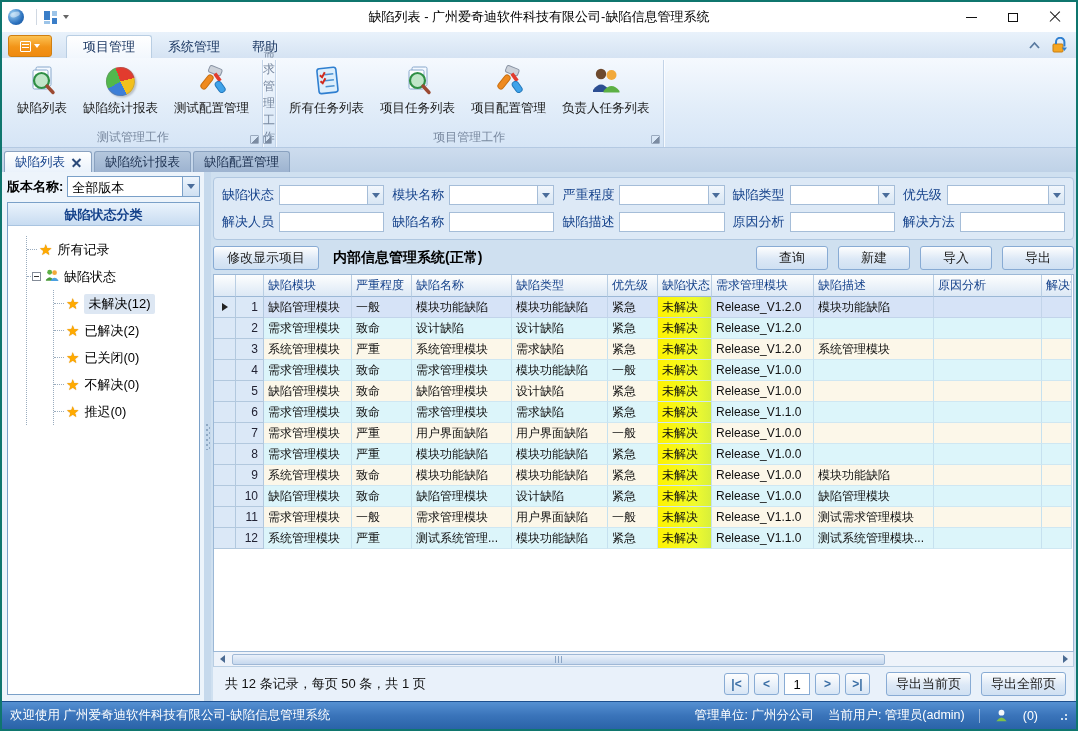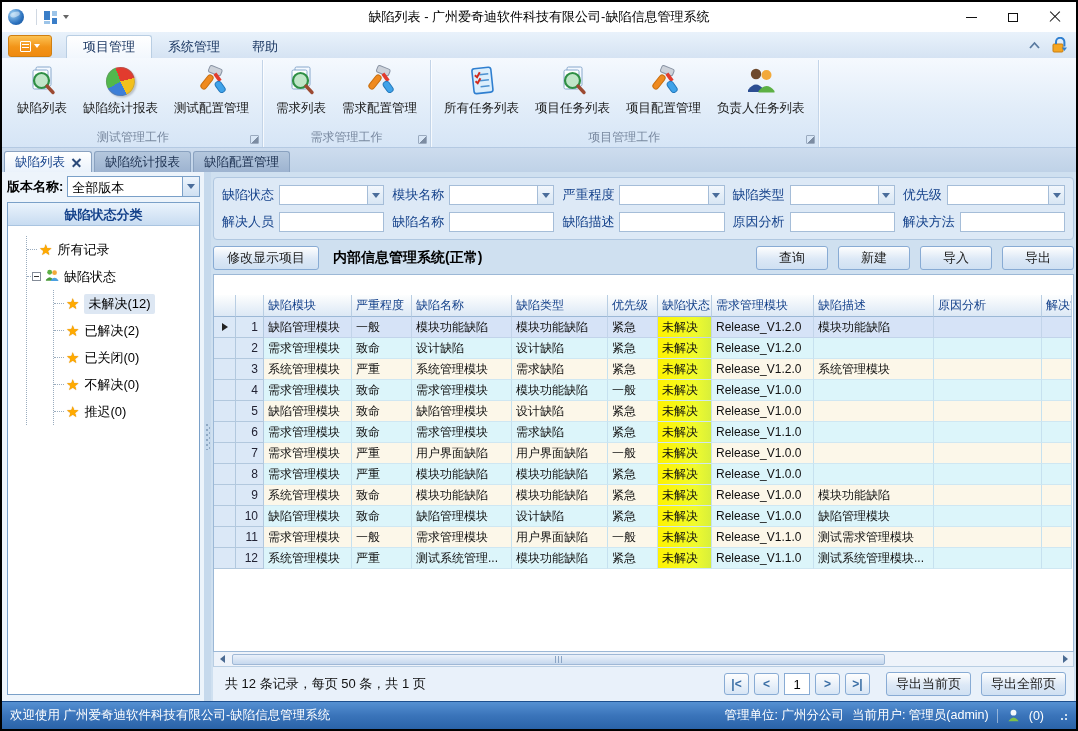--- a/index.html
+++ b/index.html
@@ -1,17 +1,17 @@
 <!DOCTYPE html>
 <html><head>
 <meta charset="utf-8">
 <style>
   * { margin:0; padding:0; box-sizing:border-box; }
   html,body { width:1078px; height:731px; font-family:"Liberation Sans","DejaVu Sans",sans-serif; }
-  .window { width:1078px; height:731px; border:2px solid #000000; display:flex; flex-direction:column; background:#cfe0f0; overflow:hidden; }
+  .window { width:1078px; height:731px; border:2px solid #0f766e; display:flex; flex-direction:column; background:#cfe0f0; overflow:hidden; }
 
   
   .titlebar { height:30px; background:#fff; display:flex; align-items:center; position:relative; flex:none; }
   .globe { width:16px; height:16px; border-radius:50%; margin:0 6px 0 6px;
            background:radial-gradient(circle at 5px 5px,#9fd2f5,#2a70bd 62%,#174e8e); position:relative; }
   .globe::after { content:""; position:absolute; left:2px; top:3px; width:10px; height:5px; border-radius:50%;
            background:rgba(255,255,255,.45); transform:rotate(-18deg); }
   .tsep { width:1px; height:16px; background:#d0d8e2; margin:0 6px; }
   .qgrid { width:15px; height:15px; position:relative; margin-right:2px; }
   .qgrid i { position:absolute; background:#3a7ec8; }
@@ -104,21 +104,21 @@
   
   .actionrow { margin:6px 0 4px; display:flex; align-items:center; gap:10px; }
   .btn { height:24px; border:1px solid #88abd4; border-radius:3px; background:linear-gradient(#fefefe,#dce8f6 55%,#cfe0f2);
          font-size:13px; color:#222; display:flex; align-items:center; justify-content:center; padding:0 13px; white-space:nowrap; }
   .syslabel { font-size:14px; font-weight:bold; color:#000; margin-left:4px; }
   .rightbtns { margin-left:auto; display:flex; gap:10px; }
   .rightbtns .btn { padding:0 22px; }
 
   
   .grid { flex:1; border:1px solid #9cb8d6; background:#fff; overflow:hidden; min-height:0; }
-  .ghrow { display:flex; height:22px;margin-top:20px; }
+  .ghrow { display:flex; height:22px; }
   .gh { flex:none; height:22px; line-height:21px; background:linear-gradient(#fdfefe,#dce8f5); border-right:1px solid #b9cee3; border-bottom:1px solid #9cb8d6;
         font-size:12px; color:#15428b; padding:0 4px; overflow:hidden; white-space:nowrap; }
   .sel-col { width:22px; } .num-col { width:28px; }
   .gr { display:flex; height:21px; }
   .rc { flex:none; height:21px; background:#dbe8f7; border-right:1px solid #b2c8de; border-bottom:1px solid #b2c8de; }
   .rc.num { line-height:20px; font-size:12px; color:#223; text-align:right; padding-right:5px; }
   .rc.selc { display:flex; align-items:center; justify-content:center; }
   .tri-r { width:0; height:0; border-left:6px solid #222; border-top:4px solid transparent; border-bottom:4px solid transparent; }
   .gc { flex:none; height:21px; line-height:20px; border-right:1px solid #c6e1ef; border-bottom:1px solid #cfe7f2; padding:0 4px;
         font-size:12px; color:#111; overflow:hidden; white-space:nowrap; }
@@ -142,21 +142,21 @@
   .pager { margin-left:auto; display:flex; gap:5px; align-items:center; }
   .pbtn { width:25px; height:22px; border:1px solid #88abd4; border-radius:3px; background:linear-gradient(#fefefe,#d7e5f5);
           color:#3a6ea5; font-size:12px; font-weight:bold; display:flex; align-items:center; justify-content:center; }
   .pagebox { width:26px; height:22px; border:1px solid #88abd4; background:#fff; font-size:13px; color:#000; display:flex; align-items:center; justify-content:center; }
   .exportbtns { display:flex; gap:10px; margin-left:16px; }
   .exportbtns .btn { padding:0 9px; font-size:13px; }
 
   
   .statusbar { height:28px; flex:none; background:linear-gradient(#5590d2,#3a74ba 50%,#2a63a8); border-top:1px solid #1d4f8e;
                display:flex; align-items:center; color:#fff; font-size:12.5px; padding:0 8px; position:relative; }
-  .sbright { margin-left:auto; display:flex; align-items:center; gap:8px; }
+  .sbright { margin-left:auto; display:flex; align-items:center; gap:14px; }
   .sbdiv { width:1px; height:14px; background:rgba(255,255,255,.45); }
   .grip { width:10px; height:10px; margin-left:6px;
           background:radial-gradient(circle 1.2px at 8px 8px,#cfe0f0 95%,#0000), radial-gradient(circle 1.2px at 8px 4px,#cfe0f0 95%,#0000),
                      radial-gradient(circle 1.2px at 4px 8px,#cfe0f0 95%,#0000); }
 </style>
 </head>
 <body>
 
 <div class="window">
 
@@ -235,44 +235,20 @@
               </svg>
           </span>
           <span class="lbl">测试配置管理</span>
         </div>
       </div>
       <div class="glabel">测试管理工作</div>
       <span class="launcher"></span>
     </div>
 
     <div class="rgroup">
-      <div class="rbuttons">
-        <div class="rbtn">
-          <span class="ric">
-            <svg width="32" height="32" viewBox="0 0 32 32">
-                <rect x="10" y="2" width="15" height="19" rx="1.5" fill="#f4f9ff" stroke="#88a8cc"></rect>
-                <rect x="7" y="5" width="15" height="19" rx="1.5" fill="#fdfeff" stroke="#88a8cc"></rect>
-                <circle cx="15.5" cy="15.5" r="7.5" fill="#b9e3c2" fill-opacity="0.9" stroke="#2f8f45" stroke-width="2.2"></circle>
-                <line x1="21" y1="21" x2="27" y2="27.5" stroke="#9c4a32" stroke-width="3.4" stroke-linecap="round"></line>
-              </svg>
-          </span>
-          <span class="lbl">需求列表</span>
-        </div>
-        <div class="rbtn">
-          <span class="ric">
-            <svg width="32" height="32" viewBox="0 0 32 32">
-                <rect x="13" y="2" width="13" height="7" rx="2" fill="#cdd2da" stroke="#8a94a4" transform="rotate(22 19 5)"></rect>
-                <rect x="8" y="9" width="6" height="16" rx="3" fill="#ef8a1f" stroke="#c96f10" transform="rotate(38 11 17)"></rect>
-                <rect x="19.5" y="8" width="3.6" height="9" fill="#e23b2e" transform="rotate(-36 21 12)"></rect>
-                <rect x="21" y="16" width="6.4" height="12" rx="3" fill="#3fa3ea" stroke="#2277bb" transform="rotate(-36 24 22)"></rect>
-              </svg>
-          </span>
-          <span class="lbl">需求配置管理</span>
-        </div>
-      </div>
       <div class="glabel">需求管理工作</div>
       <span class="launcher"></span>
     </div>
 
     <div class="rgroup">
       <div class="rbuttons">
         <div class="rbtn">
           <span class="ric">
             <svg width="32" height="32" viewBox="0 0 32 32">
                 <g transform="rotate(-6 16 16)">

